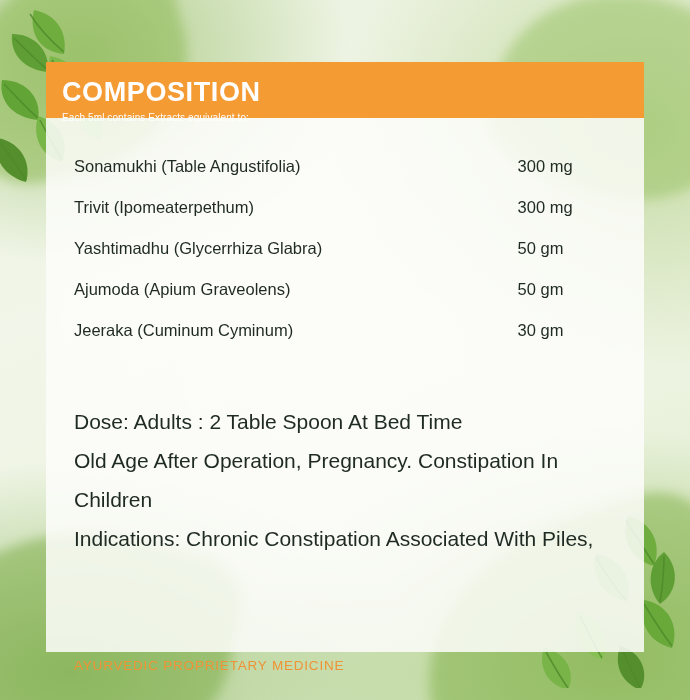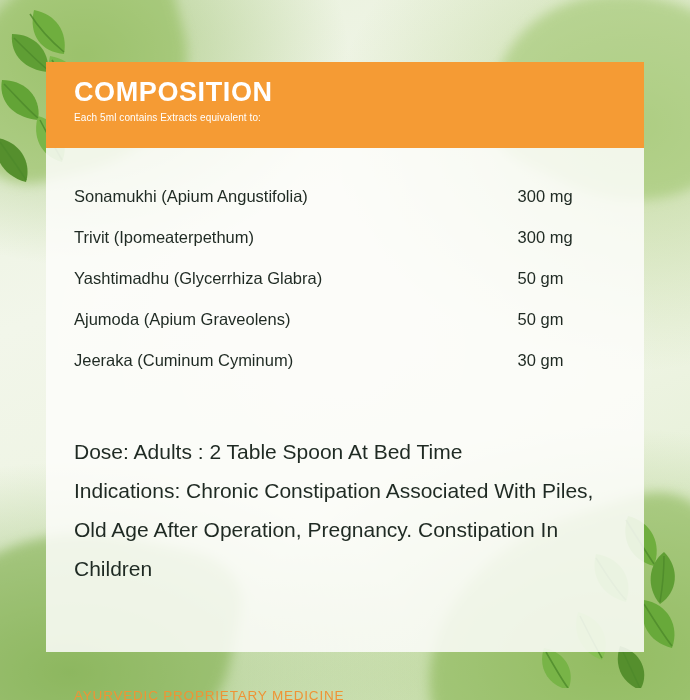--- a/index.html
+++ b/index.html
@@ -46,22 +46,22 @@
     left: 46px;
     top: 62px;
     width: 598px;
     height: 590px;
     background: rgba(253, 253, 250, 0.86);
     box-shadow: 0 0 0 0 rgba(0,0,0,0);
   }
 
   .card-header {
     background: #f59b34;
-    padding: 16px 28px 14px 28px;
-    height: 86px;
+    padding: 16px 28px 14px 16px;
+    height: 56px;
   }
 
   .card-title {
     color: #ffffff;
     font-size: 27px;
     font-weight: bold;
     letter-spacing: 0.6px;
     line-height: 1.05;
   }
 
@@ -175,21 +175,21 @@
     <div class="card-header">
       <div class="card-title">COMPOSITION</div>
       <div class="card-subtitle">Each 5ml contains Extracts equivalent to:</div>
     </div>
 
     <div class="card-body">
 
       <table class="ingredients">
         <tbody>
           <tr>
-            <td class="ing-name">Sonamukhi (Apium Angustifolia)</td>
+            <td class="ing-name">Sonamukhi (Table Angustifolia)</td>
             <td class="ing-amount">300 mg</td>
           </tr>
           <tr>
             <td class="ing-name">Trivit (Ipomeaterpethum)</td>
             <td class="ing-amount">300 mg</td>
           </tr>
           <tr>
             <td class="ing-name">Yashtimadhu (Glycerrhiza Glabra)</td>
             <td class="ing-amount">50 gm</td>
           </tr>
@@ -199,22 +199,22 @@
           </tr>
           <tr>
             <td class="ing-name">Jeeraka (Cuminum Cyminum)</td>
             <td class="ing-amount">30 gm</td>
           </tr>
         </tbody>
       </table>
 
       <div class="dose-block">
         <div class="dose-line">Dose: Adults : 2 Table Spoon At Bed Time</div>
+        <div class="dose-line">Old Age After Operation, Pregnancy. Constipation In Children</div>
         <div class="dose-line">Indications: Chronic Constipation Associated With Piles,</div>
-        <div class="dose-line">Old Age After Operation, Pregnancy. Constipation In Children</div>
       </div>
 
       <div class="footer-note">AYURVEDIC PROPRIETARY MEDICINE</div>
 
     </div>
   </div>
 
 </div>
 
 </body></html>

